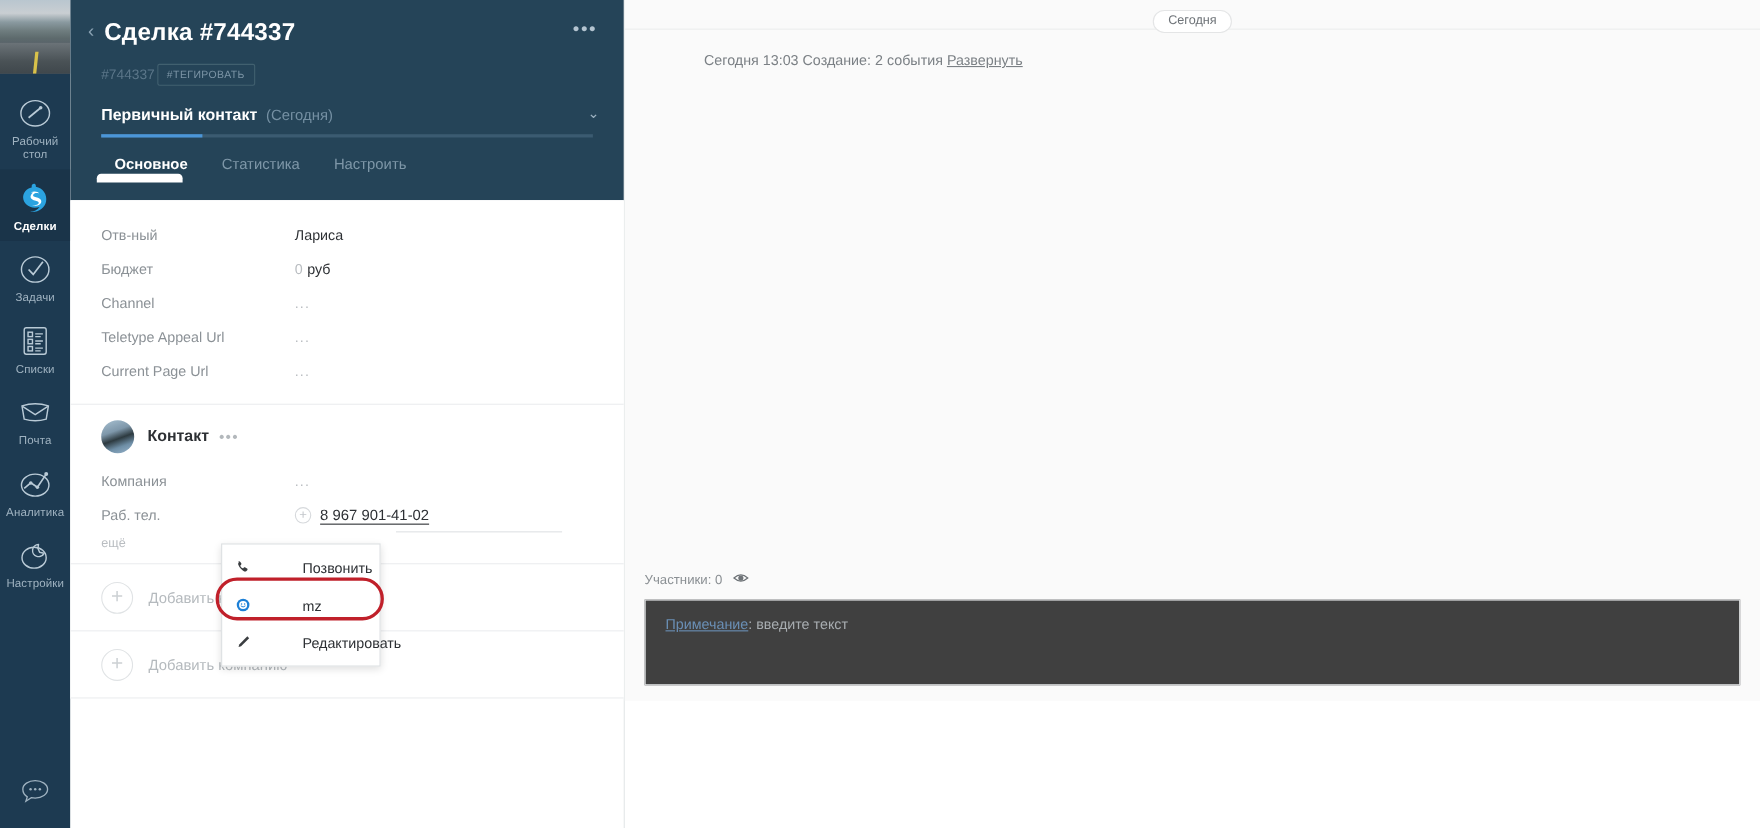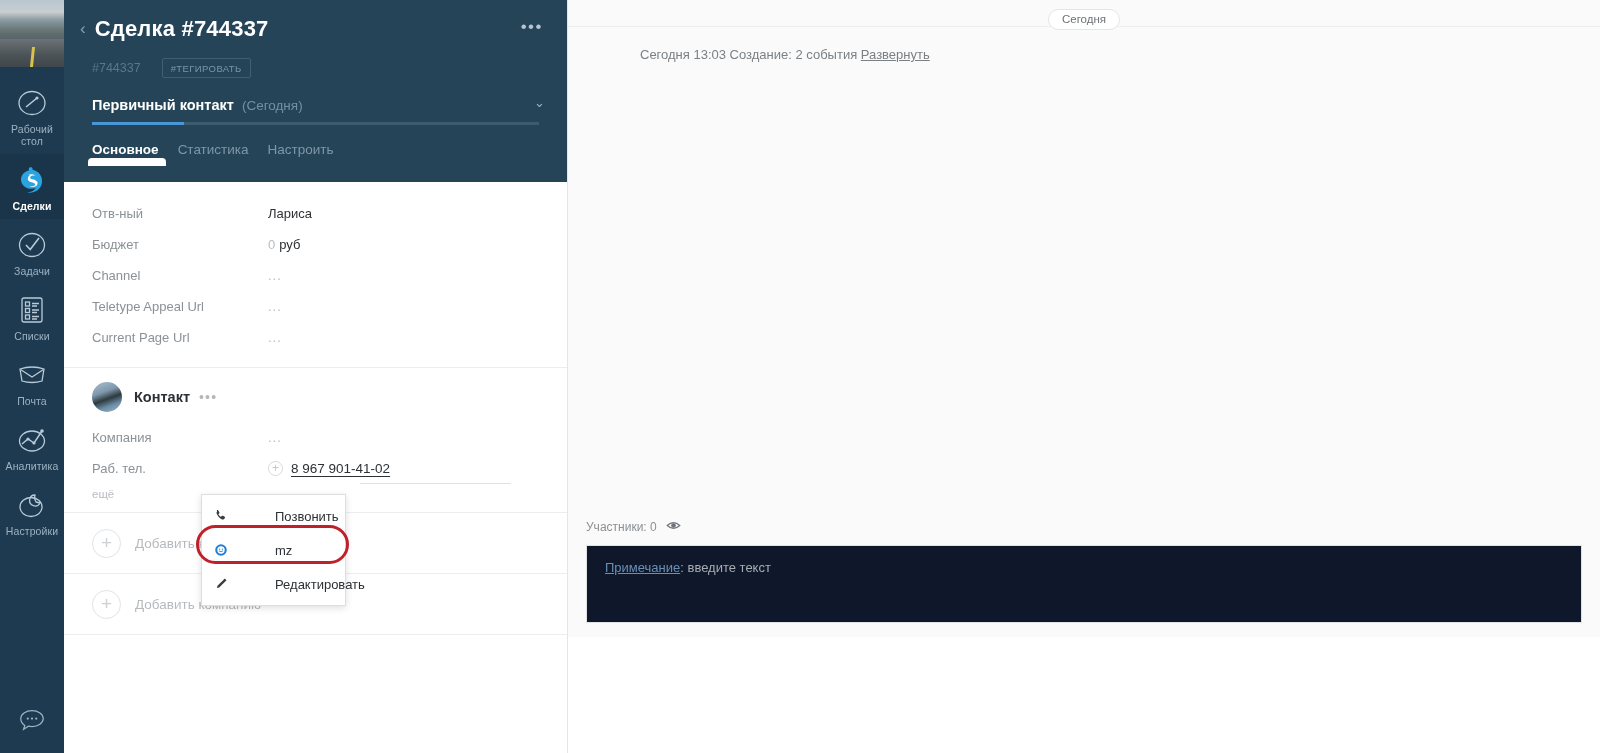--- a/index.html
+++ b/index.html
@@ -70,42 +70,42 @@
   }
   .card-title {
     color: #ffffff; font-size: 22px; font-weight: bold; letter-spacing: .2px;
     line-height: 30px;
   }
   .card-dots {
     position: absolute; right: 24px; top: 20px;
     color: #b4c4d0; font-size: 17px; letter-spacing: 1.5px; cursor: pointer;
     line-height: 14px;
   }
-  .card-sub { margin-top: 14px; display: flex; align-items: center; gap: 21px; }
+  .card-sub { margin-top: 14px; display: flex; align-items: center; gap: 2px; }
   .card-id { color: #5b7competitor; }
   .card-id { color: #5b7689; font-size: 12.5px; }
   .tag-btn {
     border: 1px solid #41606f; color: #7c95a6; font-size: 9.5px;
     padding: 4px 8px 3px; border-radius: 2px; letter-spacing: .4px; cursor: pointer;
   }
   .stage-row {
     margin-top: 19px; display: flex; align-items: baseline; position: relative;
   }
   .stage-name { color: #ffffff; font-size: 14.5px; font-weight: bold; }
   .stage-date { color: #7590a3; font-size: 13.5px; margin-left: 8px; }
   .stage-chevron {
     position: absolute; right: 0px; top: -2px; color: #9db2c1; font-size: 13px; cursor: pointer;
   }
   .stage-bar {
     margin-top: 9px; height: 3px; width: 447px; background: #3b5b71; position: relative;
   }
   .stage-bar > i { display: block; height: 3px; width: 92px; background: #4b96d8; }
 
   .tabs { margin-top: 17px; display: flex; gap: 19px; position: relative; }
-  .tab { color: #7e97a8; font-size: 13.5px; cursor: pointer; padding-bottom: 8px; }
+  .tab { color: #7e97a8; font-size: 13.5px; cursor: pointer; padding-bottom: 8px; margin-left: 12px; }
   .tab.active { color: #ffffff; font-weight: bold; }
   .tab-cap {
     position: absolute; left: -4px; bottom: -1px; width: 78px; height: 8px;
     background: #ffffff; border-radius: 4px 4px 0 0;
   }
 
   .card-body { position: relative; background: #fff; }
   .section { padding: 16px 28px 14px; border-bottom: 1px solid #ecedef; }
   .frow { display: flex; align-items: center; height: 31px; }
   .fkey { width: 176px; color: #8b9196; font-size: 13px; }
@@ -190,21 +190,21 @@
     content: ""; position: absolute; left: 16px; bottom: -6px;
     width: 10px; height: 10px; background: #fdf6dd;
     border-right: 1px solid #e9dfab; border-bottom: 1px solid #e9dfab;
     transform: rotate(45deg);
   }
   .notice svg { width: 20px; height: 12px; margin-right: 7px; }
   .notice a { color: #55585b; text-decoration: underline; cursor: pointer; }
   .participants { display: flex; align-items: center; font-size: 12px; color: #8b9094; }
   .participants svg { width: 15px; height: 15px; margin-left: 9px; cursor: pointer; }
   .note-box {
-    background: #0f172a; border: 1px solid #dfe1e3; height: 78px;
+    background: #404040; border: 1px solid #dfe1e3; height: 78px;
     padding: 14px 18px; font-size: 13px;
   }
   .note-label { color: #6a8fb5; text-decoration: underline; cursor: pointer; }
   .note-placeholder { color: #a8adb1; }
 </style>
 </head>
 <body>
 
 <div class="app">
 

